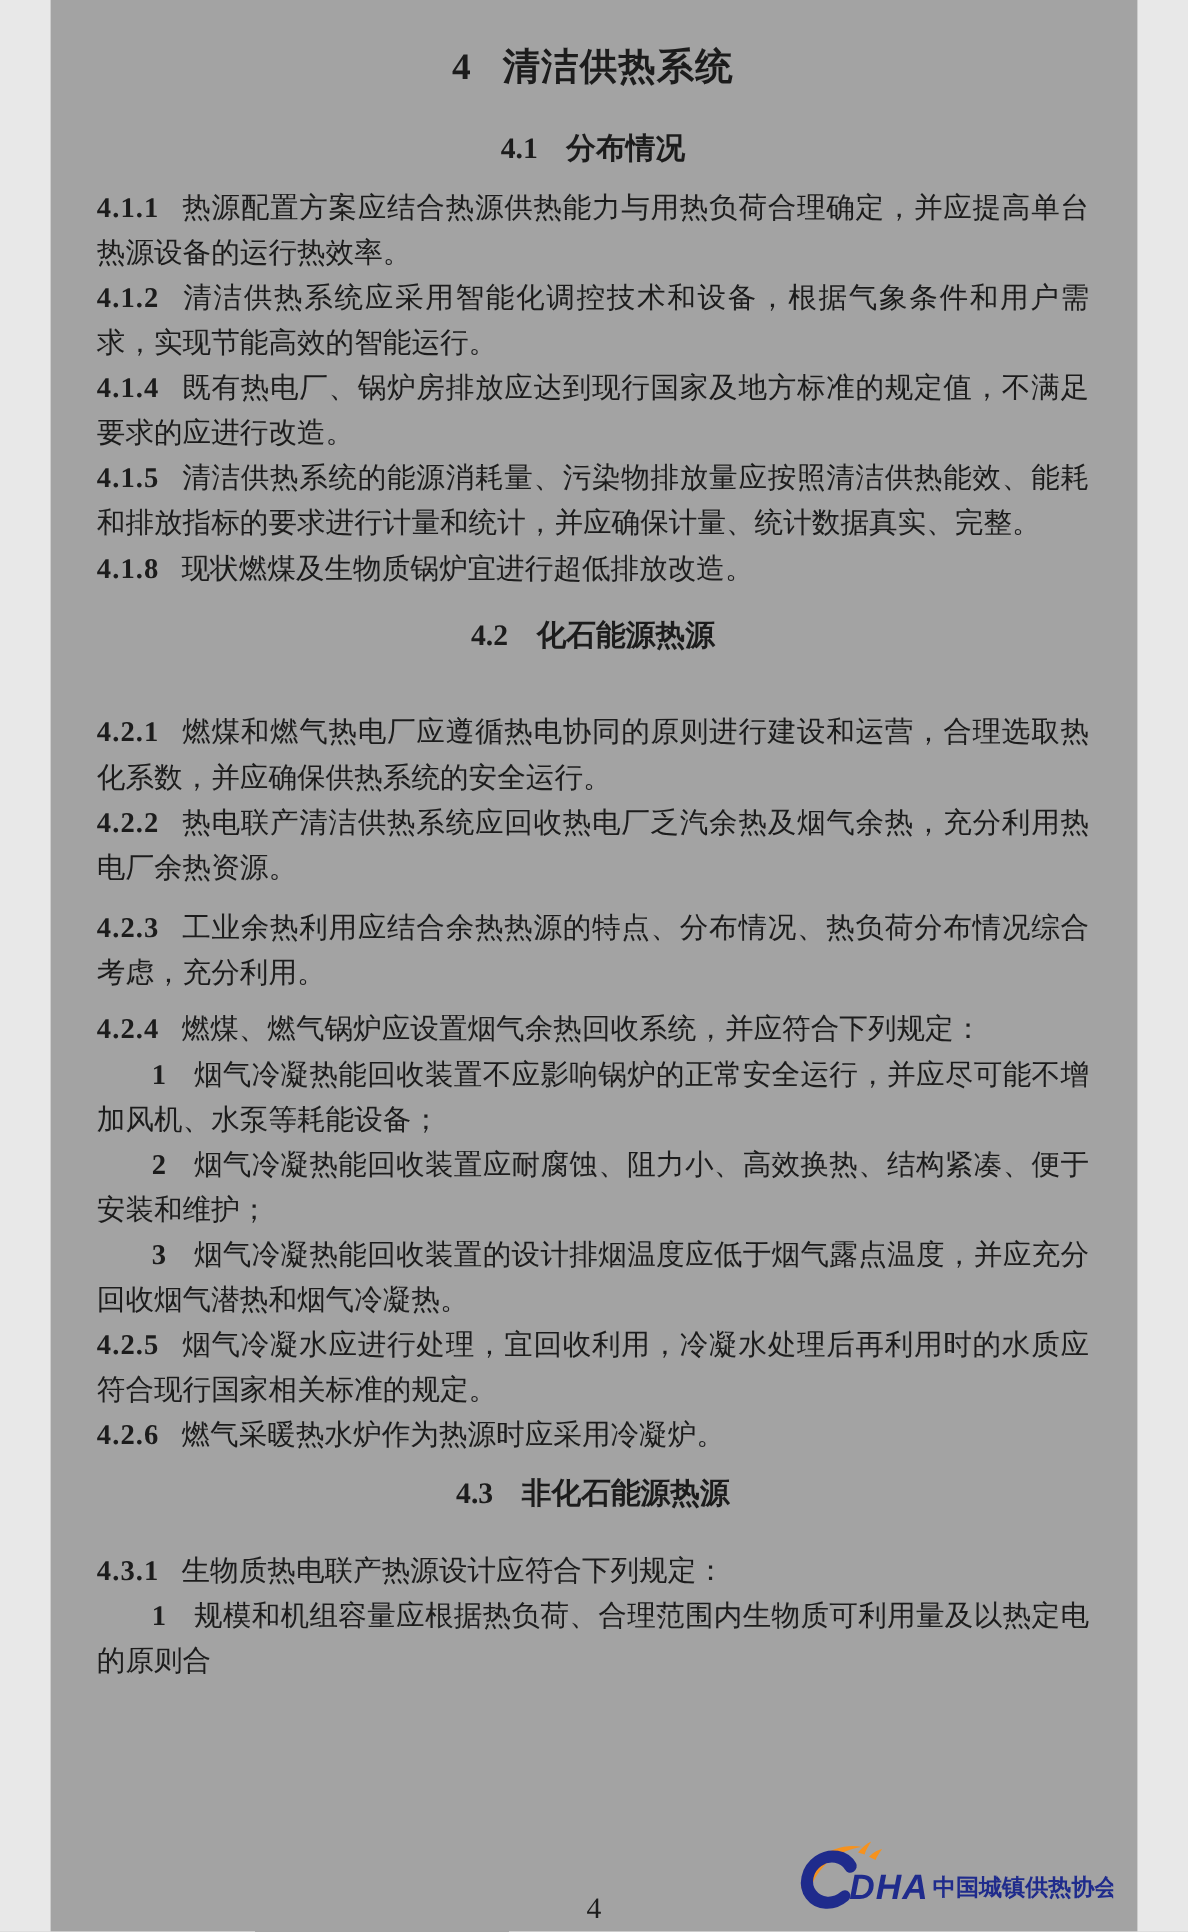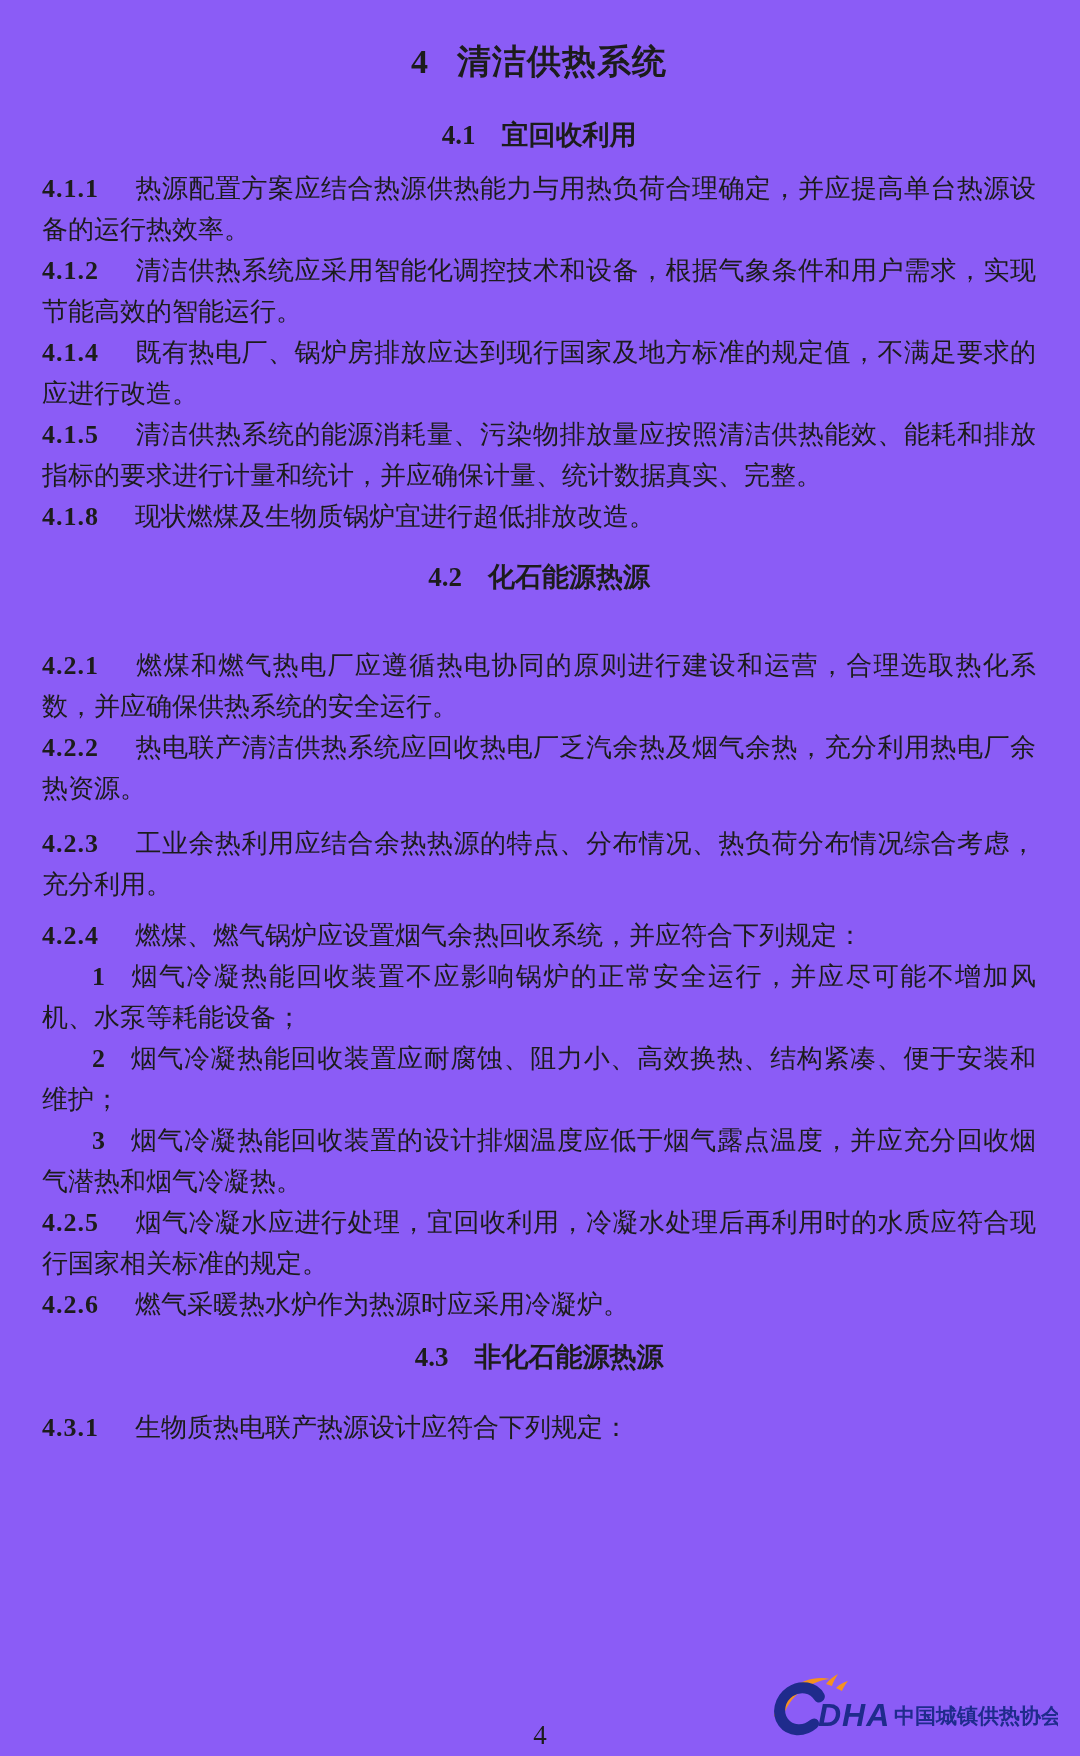--- a/index.html
+++ b/index.html
@@ -2,24 +2,24 @@
 <html><head>
 <meta charset="utf-8">
 <style>
   html, body {
     margin: 0;
     padding: 0;
     background: #e8e8e8;
   }
   .page {
     position: relative;
-    width: 1080px;
+    width: 988px;
     height: 1756px;
     margin: 0 auto;
-    background: #8b5cf6;
+    background: #a3a3a3;
     color: #1c1c1c;
     font-family: "Liberation Serif", "DejaVu Serif", serif;
     overflow: hidden;
   }
   .content {
     padding: 0 44px 0 42px;
   }
   .chapter-title {
     margin: 40px 0 0 0;
     text-align: center;
@@ -42,21 +42,21 @@
   .section-3 .section-heading { margin: 14px 0 32px 0; }
   .clauses p {
     margin: 0;
     font-size: 26px;
     line-height: 41px;
     text-align: justify;
     text-align-last: left;
   }
   .clause-label {
     font-weight: bold;
-    margin-right: 36px;
+    margin-right: 20px;
     letter-spacing: 1px;
   }
   p.sub { text-indent: 50px; }
   p.sub .clause-label { margin-right: 24px; }
   p.gap { margin-top: 14px; }
   p.gap-sm { margin-top: 10px; }
 
   .footer-pagenum {
     position: absolute;
     bottom: 6px;
@@ -80,21 +80,21 @@
 <div class="page">
   <div class="content">
 
     <h1 class="chapter-title">
       <span class="num">4</span><span>清洁供热系统</span>
     </h1>
 
     <div id="sections-root">
   <section class="section section-1">
     <h2 class="section-heading">
-      <span class="h-num">4.1</span><span class="h-title">宜回收利用</span>
+      <span class="h-num">4.1</span><span class="h-title">分布情况</span>
     </h2>
     <div class="clauses">
   <p>
     <span class="clause-label">4.1.1</span><span class="clause-text">热源配置方案应结合热源供热能力与用热负荷合理确定，并应提高单台热源设备的运行热效率。</span>
   </p>
 
   <p>
     <span class="clause-label">4.1.2</span><span class="clause-text">清洁供热系统应采用智能化调控技术和设备，根据气象条件和用户需求，实现节能高效的智能运行。</span>
   </p>
 
@@ -160,20 +160,23 @@
 
   <section class="section section-3">
     <h2 class="section-heading">
       <span class="h-num">4.3</span><span class="h-title">非化石能源热源</span>
     </h2>
     <div class="clauses">
   <p>
     <span class="clause-label">4.3.1</span><span class="clause-text">生物质热电联产热源设计应符合下列规定：</span>
   </p>
 
+  <p class="sub">
+    <span class="clause-label">1</span><span class="clause-text">规模和机组容量应根据热负荷、合理范围内生物质可利用量及以热定电的原则合</span>
+  </p>
 </div>
   </section>
 </div>
   </div>
 
   <div class="footer-pagenum">4</div>
 
   <svg class="footer-logo" viewBox="0 0 290 68" xmlns="http://www.w3.org/2000/svg" aria-hidden="true">
 
     <g>

